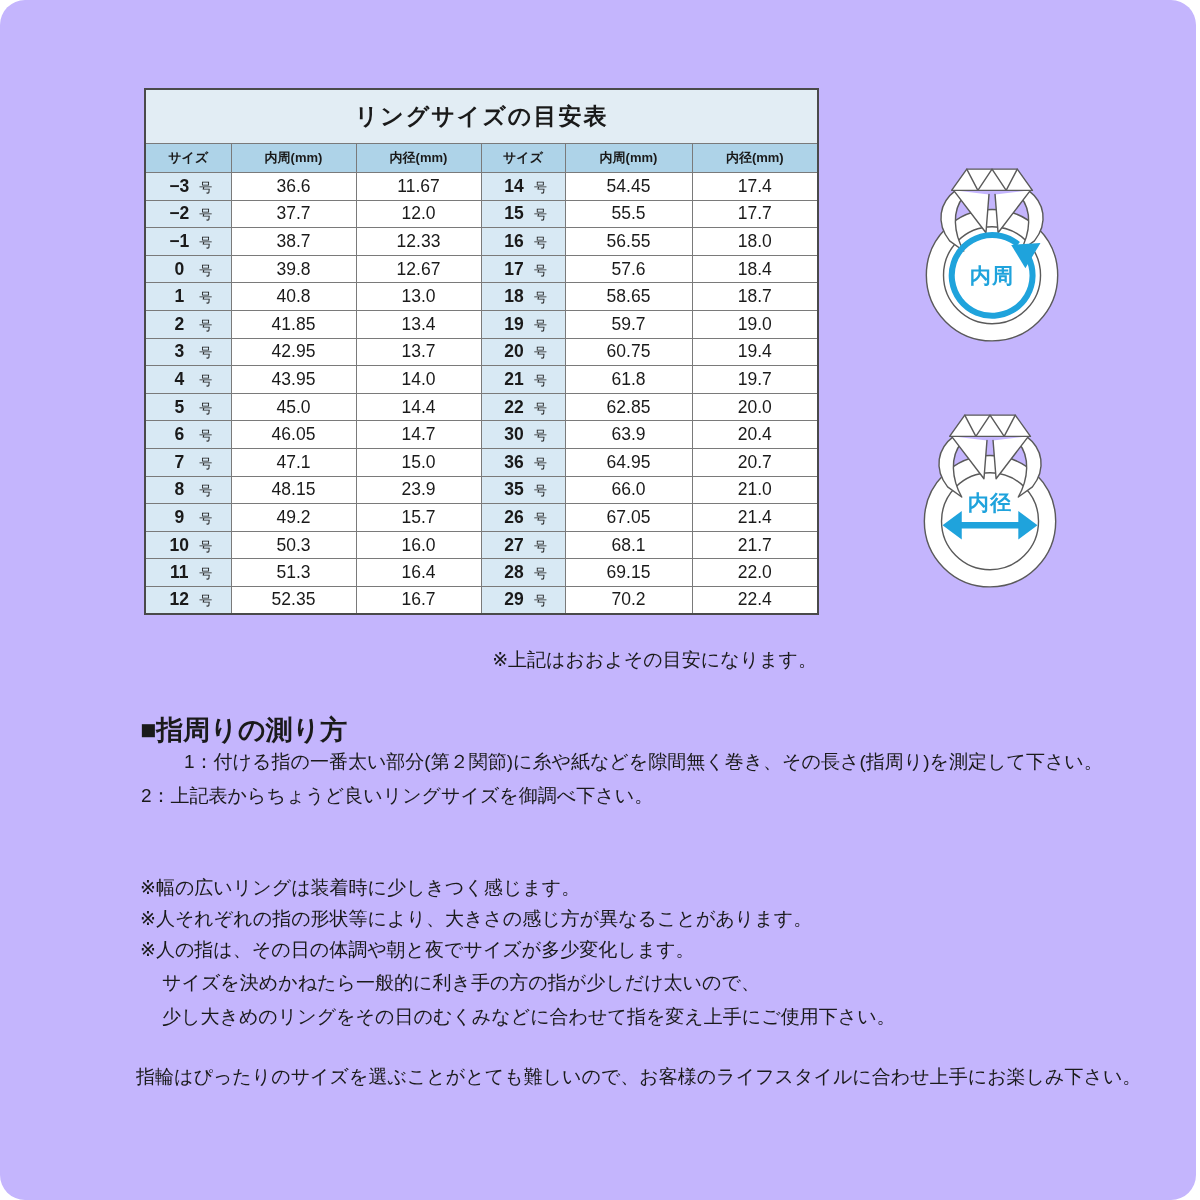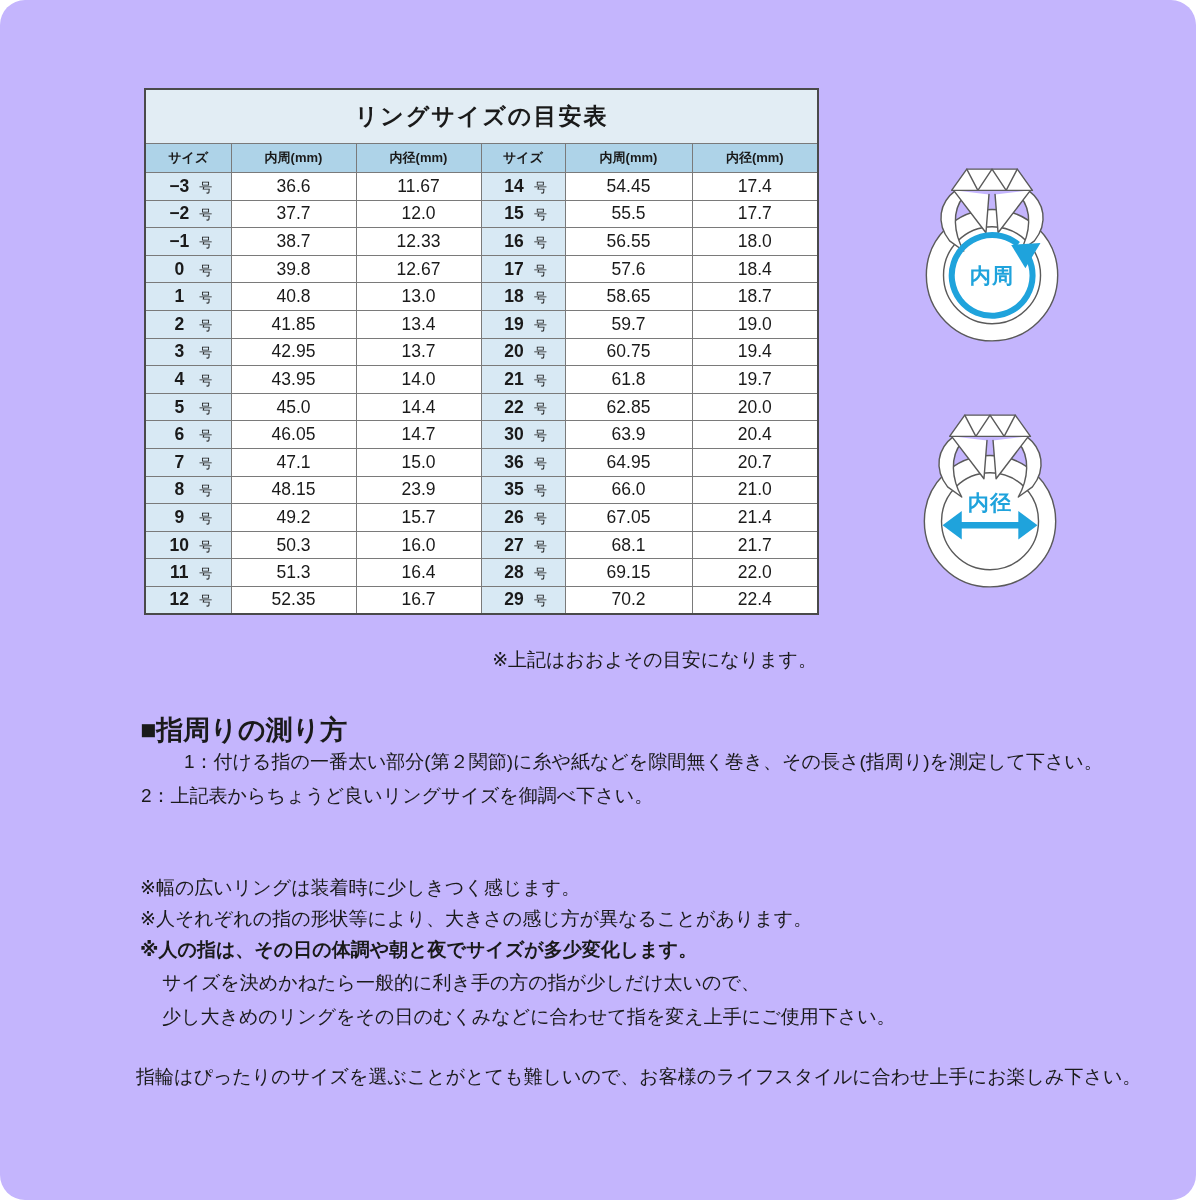--- a/index.html
+++ b/index.html
@@ -41,21 +41,21 @@
   .blue-text{fill:var(--accent-blue);font-weight:700;font-size:21px;letter-spacing:1px;}
 
   
   .txt{position:absolute;white-space:nowrap;font-size:19px;line-height:1.2;}
   .guide-heading{left:140px;top:714px;font-size:27px;font-weight:700;}
   #step-0{left:141px;top:751px;margin-left:43px;}
   #step-1{left:141px;top:785px;}
   #note-0{left:140px;top:846px;}
   #note-1{left:140px;top:877px;}
   #note-2{left:140px;top:908px;}
-  #note-3{left:140px;top:939px;font-weight:bold;}
+  #note-3{left:140px;top:939px;}
   #cont-0{left:162px;top:972px;}
   #cont-1{left:162px;top:1006px;}
   .guide-footer{left:136px;top:1066px;}
 </style>
 </head>
 <body>
 
 <div class="canvas">
 
   <div class="size-table-wrap">

